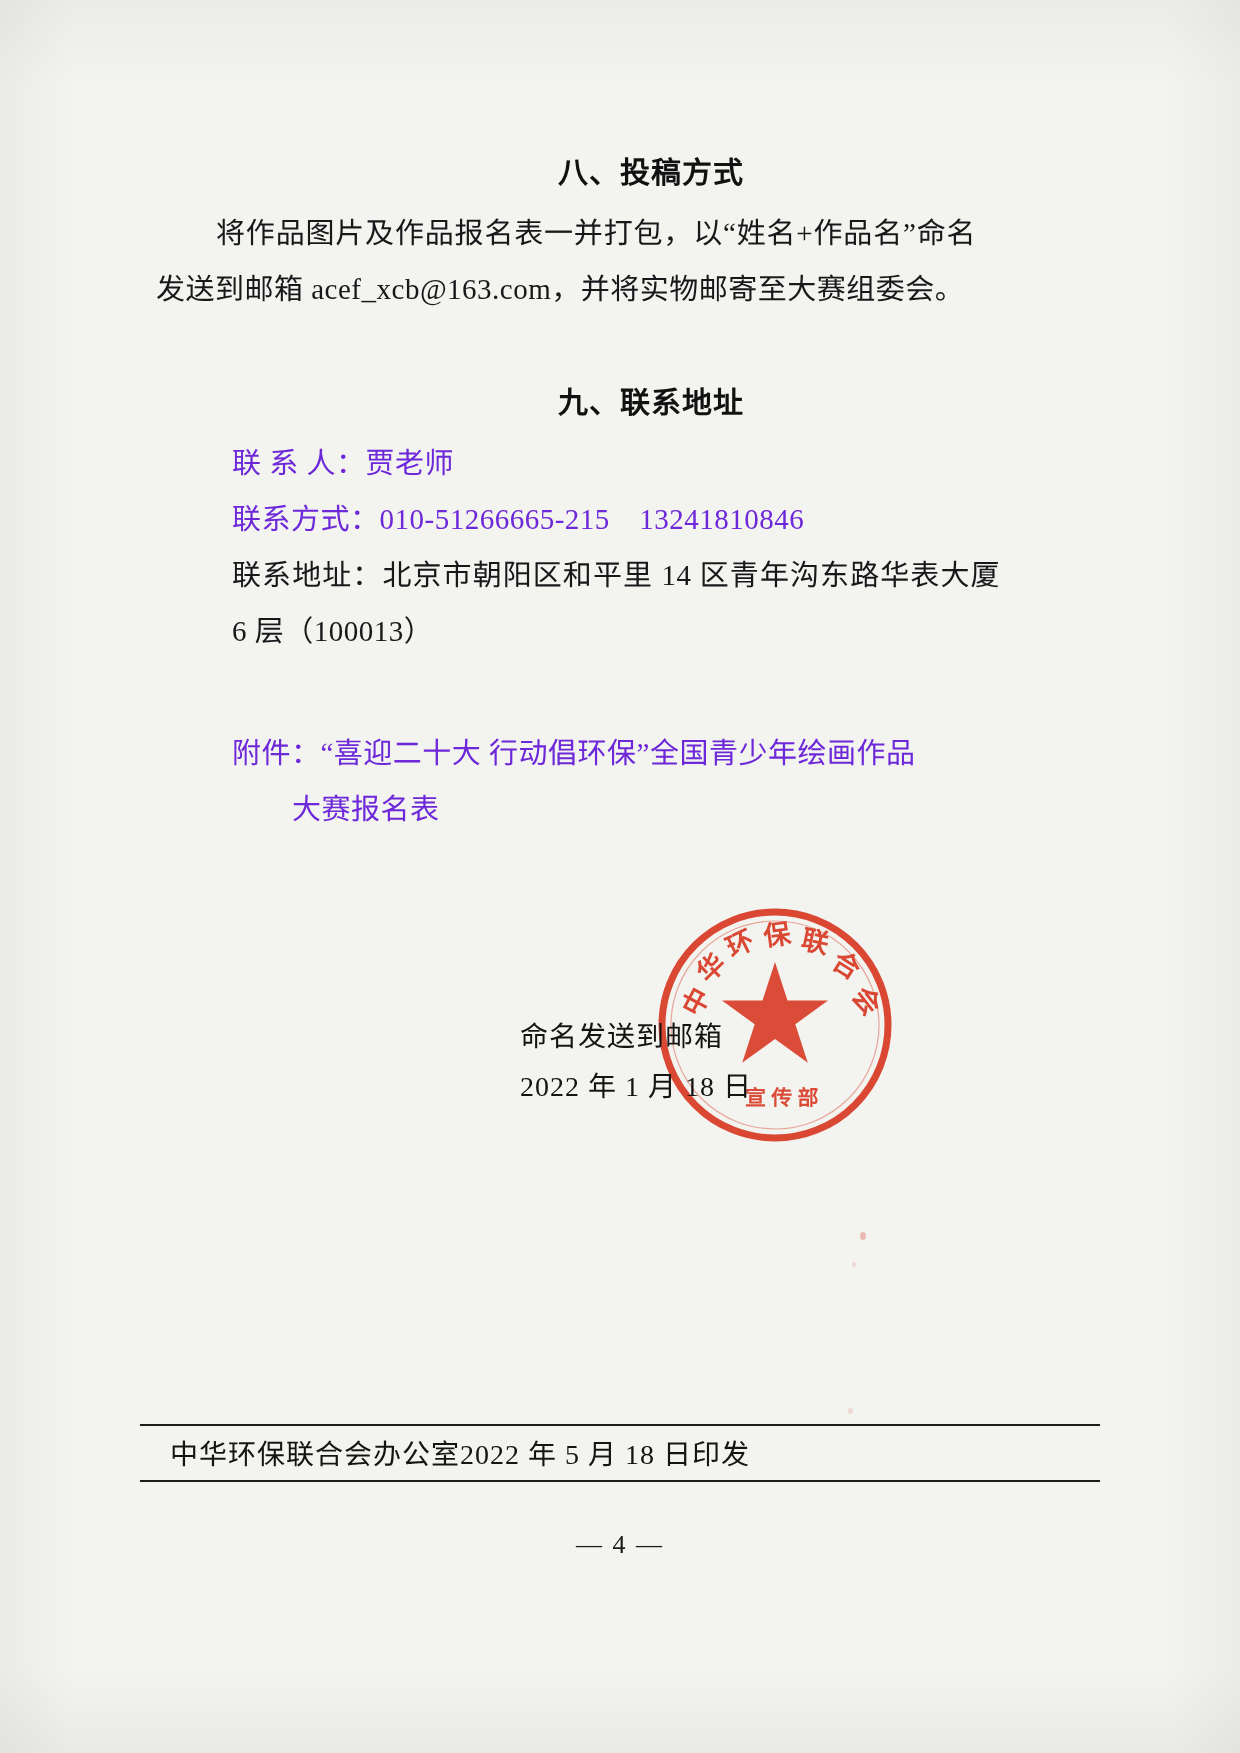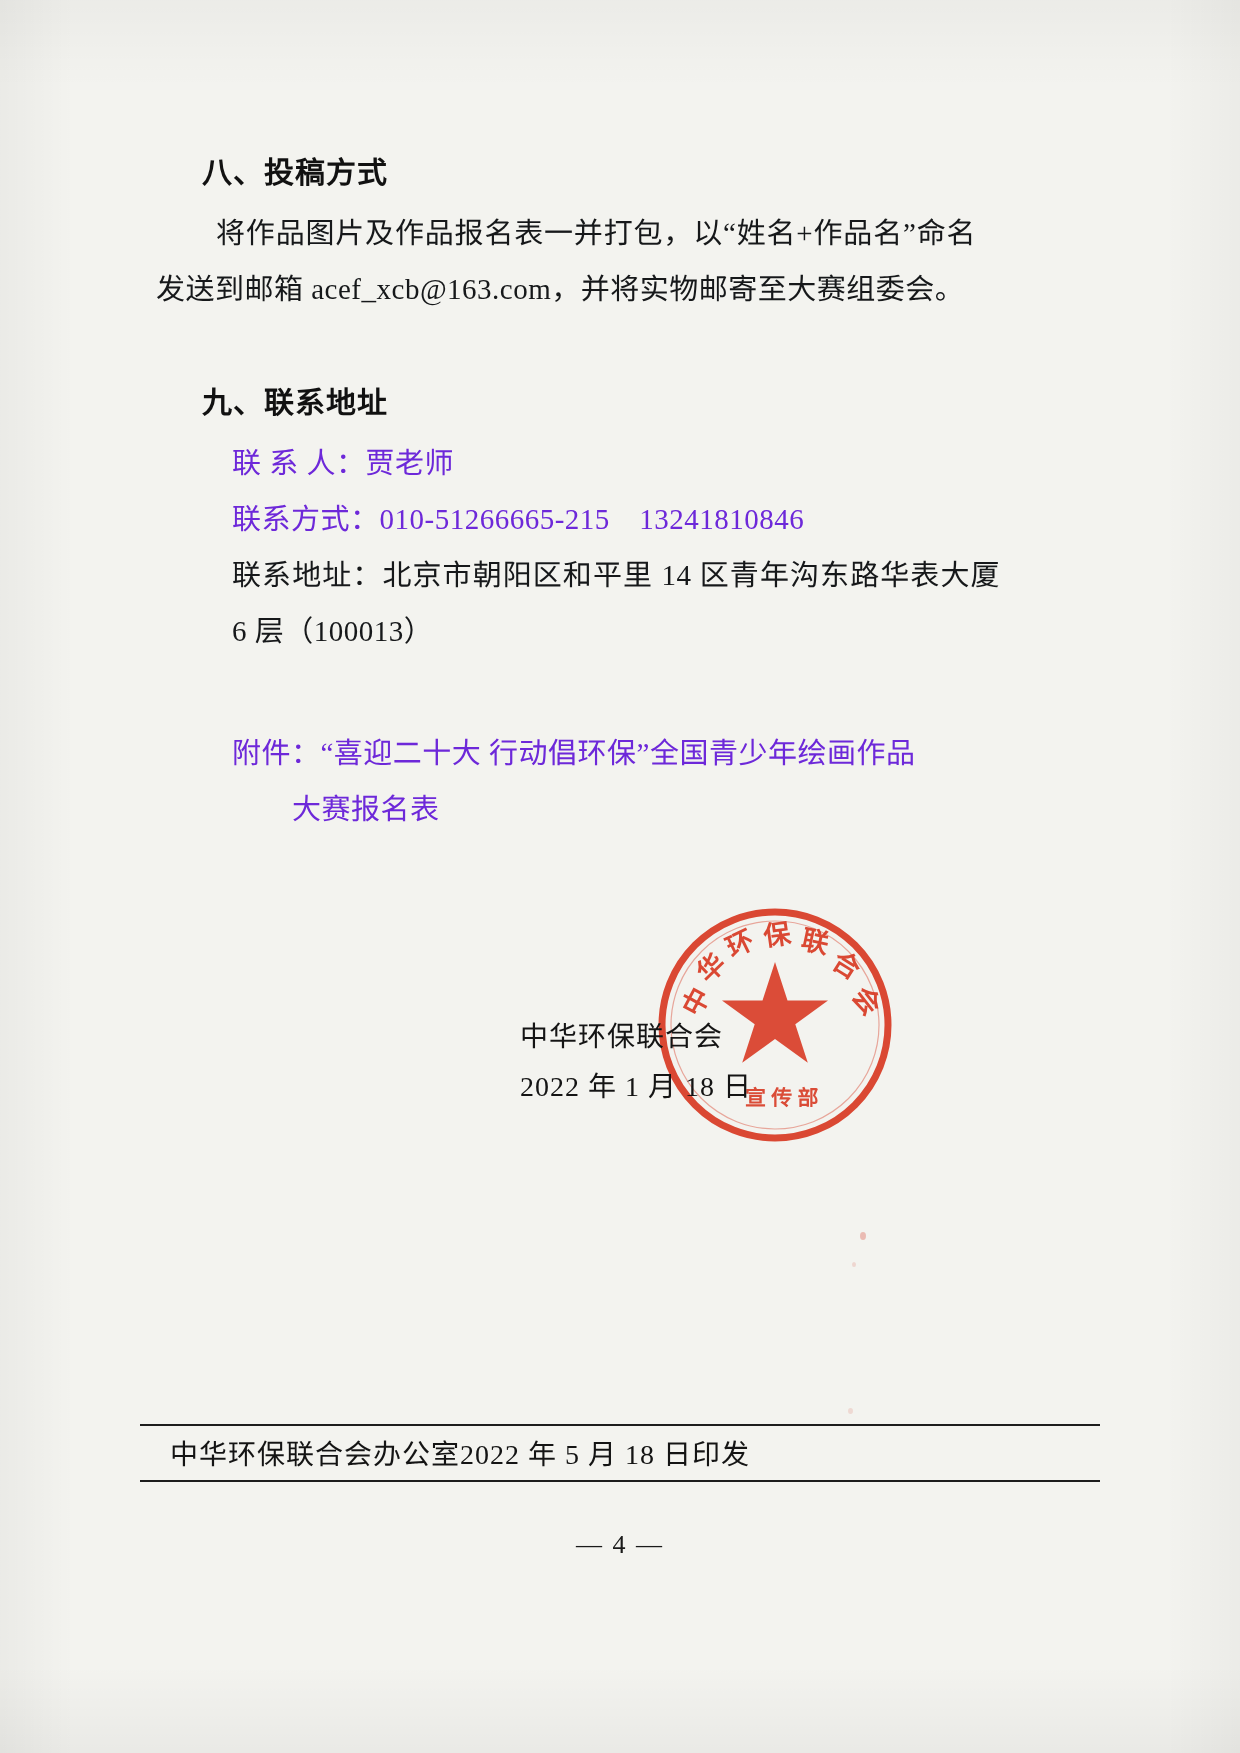--- a/index.html
+++ b/index.html
@@ -32,20 +32,21 @@
     width: 960px;
     height: 1753px;
   }
   .heading {
     font-family: "Liberation Serif", "DejaVu Serif", serif;
     font-weight: bold;
     font-size: 30px;
     letter-spacing: 1px;
     color: #111;
     text-indent: 62px;
+    text-align: center;
   }
   .para {
     font-size: 29px;
     line-height: 56px;
     color: #16181a;
     letter-spacing: 0.5px;
     text-align: justify;
   }
   .indent2 {
     text-indent: 60px;
@@ -178,21 +179,21 @@
       <text transform="translate(180,66) rotate(32)">合</text>
       <text transform="translate(201,96) rotate(52)">会</text>
     </g>
     <g fill="#d83a24" opacity="0.9" font-family="'Liberation Serif', serif" font-weight="bold" font-size="21">
       <text transform="translate(95,205)">宣 传 部</text>
     </g>
   </svg>
 </div>
 
 <div class="sign">
-  <div>中华环保联合会</div>
+  <div>命名发送到邮箱</div>
   <div>2022 年 1 月 18 日</div>
 </div>
 
 <div class="speck" style="left:860px; top:1232px; width:6px; height:8px;"></div>
 <div class="speck" style="left:852px; top:1262px; width:4px; height:5px; opacity:.5;"></div>
 <div class="speck" style="left:848px; top:1408px; width:5px; height:6px; opacity:.45;"></div>
 
 <div class="footer-rule top"></div>
 <div class="footer-row">
   <div class="left">中华环保联合会办公室</div>

